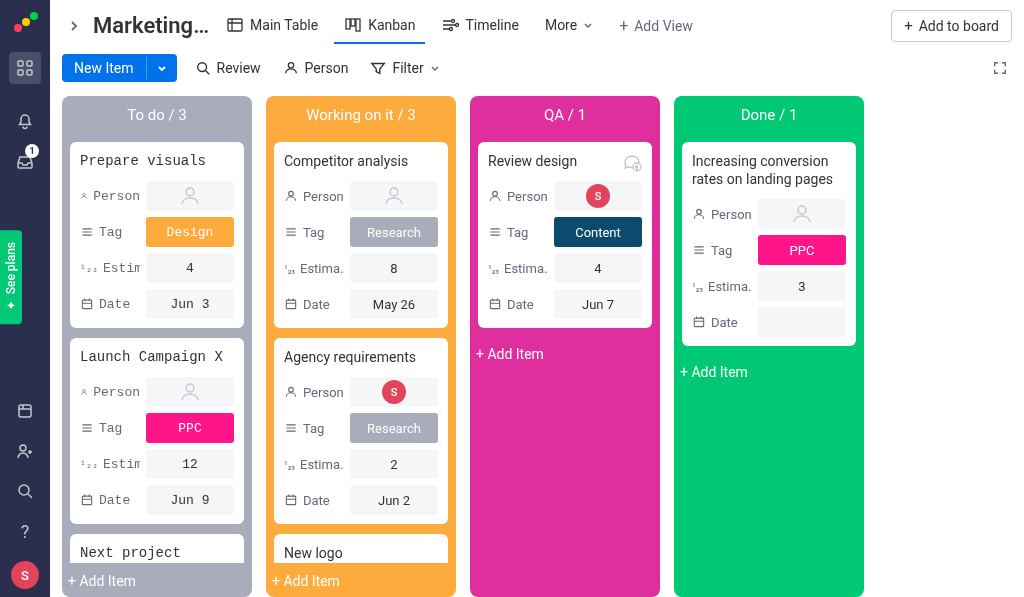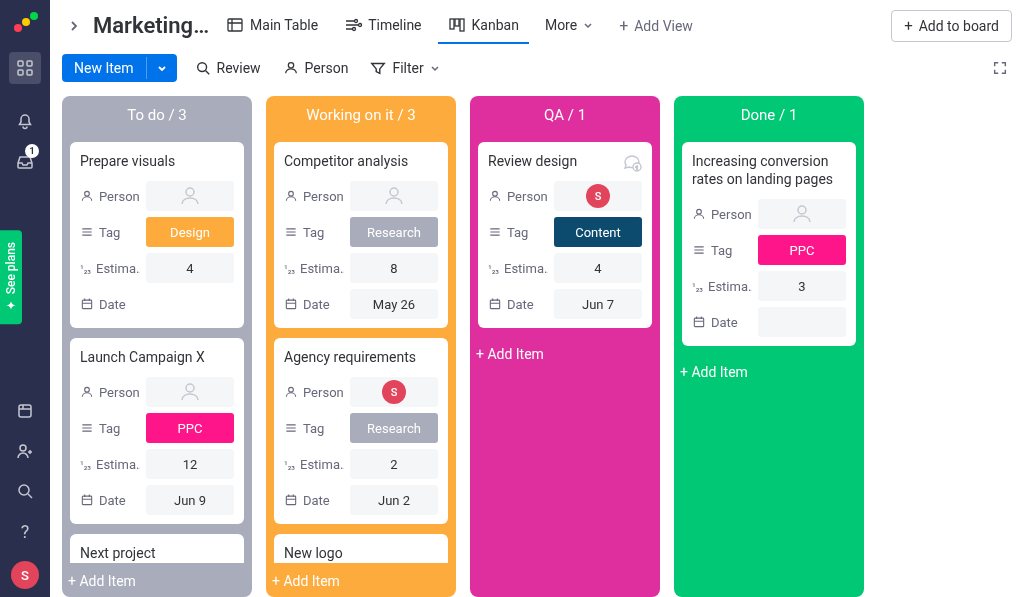--- a/index.html
+++ b/index.html
@@ -38,21 +38,21 @@
   .card { background:#fff; border-radius:6px; padding:10px 10px 6px 10px; display:flex; flex-direction:column;}
   .card-title { font-size:14px; font-weight:400; color:#323338; margin-bottom:8px; line-height:1.3;}
   .row { display:flex; align-items:center; height:36px; gap:6px;}
   .row-label { display:flex; align-items:center; gap:5px; width:60px; font-size:13px; color:#676879; overflow:hidden; text-overflow:ellipsis; white-space:nowrap;}
   .row-val { flex:1; background:#f5f6f8; height:30px; display:flex; align-items:center; justify-content:center; border-radius:3px; font-size:13px; color:#323338;}
   .row-val.tag { color:#fff; font-weight:400;}
   .row-val.person { color:#c5c7d0;}
   .avatar-sm { width:24px; height:24px; border-radius:50%; background:#e2445c; color:#fff; display:flex; align-items:center; justify-content:center; font-size:11px; font-weight:500;}
   .add-item { color:#fff; padding:10px 6px 8px 6px; font-size:14px; cursor:pointer;}
   .col-todo { background:#a9acba; }
-  .col-todo .col-body{ padding-bottom:0;}
+  .col-todo .col-body{ padding-bottom:0;font-family:Liberation Mono, monospace;}
   .col-working { background:#fdab3d; }
   .col-qa { background:#df2f9f; }
   .col-done { background:#00c875; }
   .card-header-icon { color:#c5c7d0;}
   .card-title-row { display:flex; align-items:flex-start; justify-content:space-between;}
   svg { display:block; }
 </style>
 </head>
 <body>
 
@@ -124,36 +124,36 @@
       </div>
       <div class="board-title">Marketing…</div>
       <div class="tabs">
         <div class="tab">
           <svg width="18" height="18" viewBox="0 0 18 18" fill="none" stroke="#323338" stroke-width="1.3">
               <rect x="2" y="3" width="14" height="12" rx="1"></rect>
               <path d="M2 7h14M6 3v12"></path>
             </svg>
           <span>Main Table</span>
         </div>
+        <div class="tab active">
+          <svg width="18" height="18" viewBox="0 0 18 18" fill="none" stroke="#323338" stroke-width="1.3">
+              <rect x="2" y="3" width="4" height="10"></rect>
+              <rect x="7" y="3" width="4" height="7"></rect>
+              <rect x="12" y="3" width="4" height="12"></rect>
+            </svg>
+          <span>Kanban</span>
+        </div>
         <div class="tab">
           <svg width="18" height="18" viewBox="0 0 18 18" fill="none" stroke="#323338" stroke-width="1.3">
               <path d="M2 5h8M2 9h12M2 13h6"></path>
               <circle cx="12" cy="5" r="1.5"></circle>
               <circle cx="16" cy="9" r="1.5"></circle>
               <circle cx="10" cy="13" r="1.5"></circle>
             </svg>
           <span>Timeline</span>
-        </div>
-        <div class="tab active">
-          <svg width="18" height="18" viewBox="0 0 18 18" fill="none" stroke="#323338" stroke-width="1.3">
-              <rect x="2" y="3" width="4" height="10"></rect>
-              <rect x="7" y="3" width="4" height="7"></rect>
-              <rect x="12" y="3" width="4" height="12"></rect>
-            </svg>
-          <span>Kanban</span>
         </div>
         <div class="tab">
           <span>More</span>
           <svg width="10" height="10" viewBox="0 0 10 10" fill="none" stroke="#676879" stroke-width="1.5">
               <path d="M2 4l3 3 3-3"></path>
             </svg>
         </div>
         <div class="add-tab">
           <span style="font-size:16px;">+</span>
           <span>Add View</span>
@@ -246,20 +246,21 @@
                   <div class="row-val">4</div>
                 </div>
                 <div class="row">
                   <div class="row-label">
                     <svg width="14" height="14" viewBox="0 0 18 18" fill="none" stroke="#676879" stroke-width="1.4">
                       <rect x="3" y="4" width="12" height="11" rx="1"></rect>
                       <path d="M3 8h12M6 2v3M12 2v3"></path>
                     </svg>
                     <span>Date</span>
                   </div>
+                  <div class="row-val">Jun 3</div>
                 </div>
               </div>
               <div class="card">
                 <div class="card-title-row">
                   <div class="card-title">Launch Campaign X</div>
                 </div>
                 <div class="row">
                   <div class="row-label">
                     <svg width="14" height="14" viewBox="0 0 18 18" fill="none" stroke="#676879" stroke-width="1.4">
                       <circle cx="9" cy="6" r="3"></circle>

